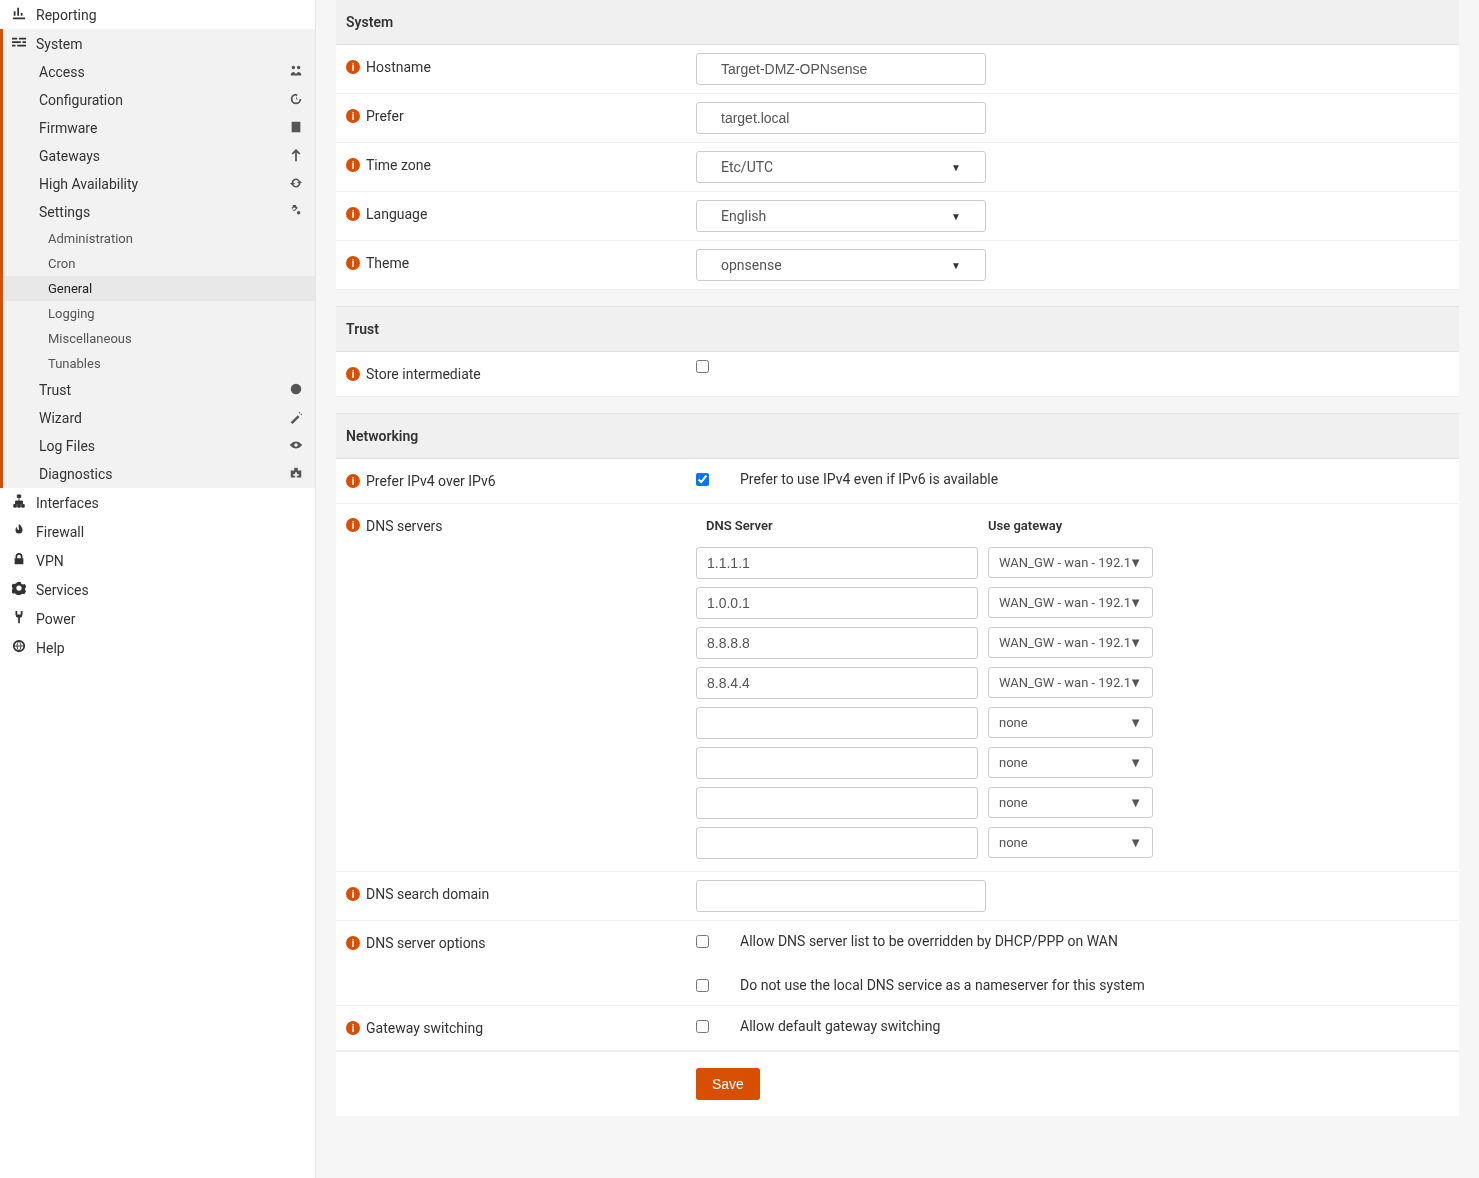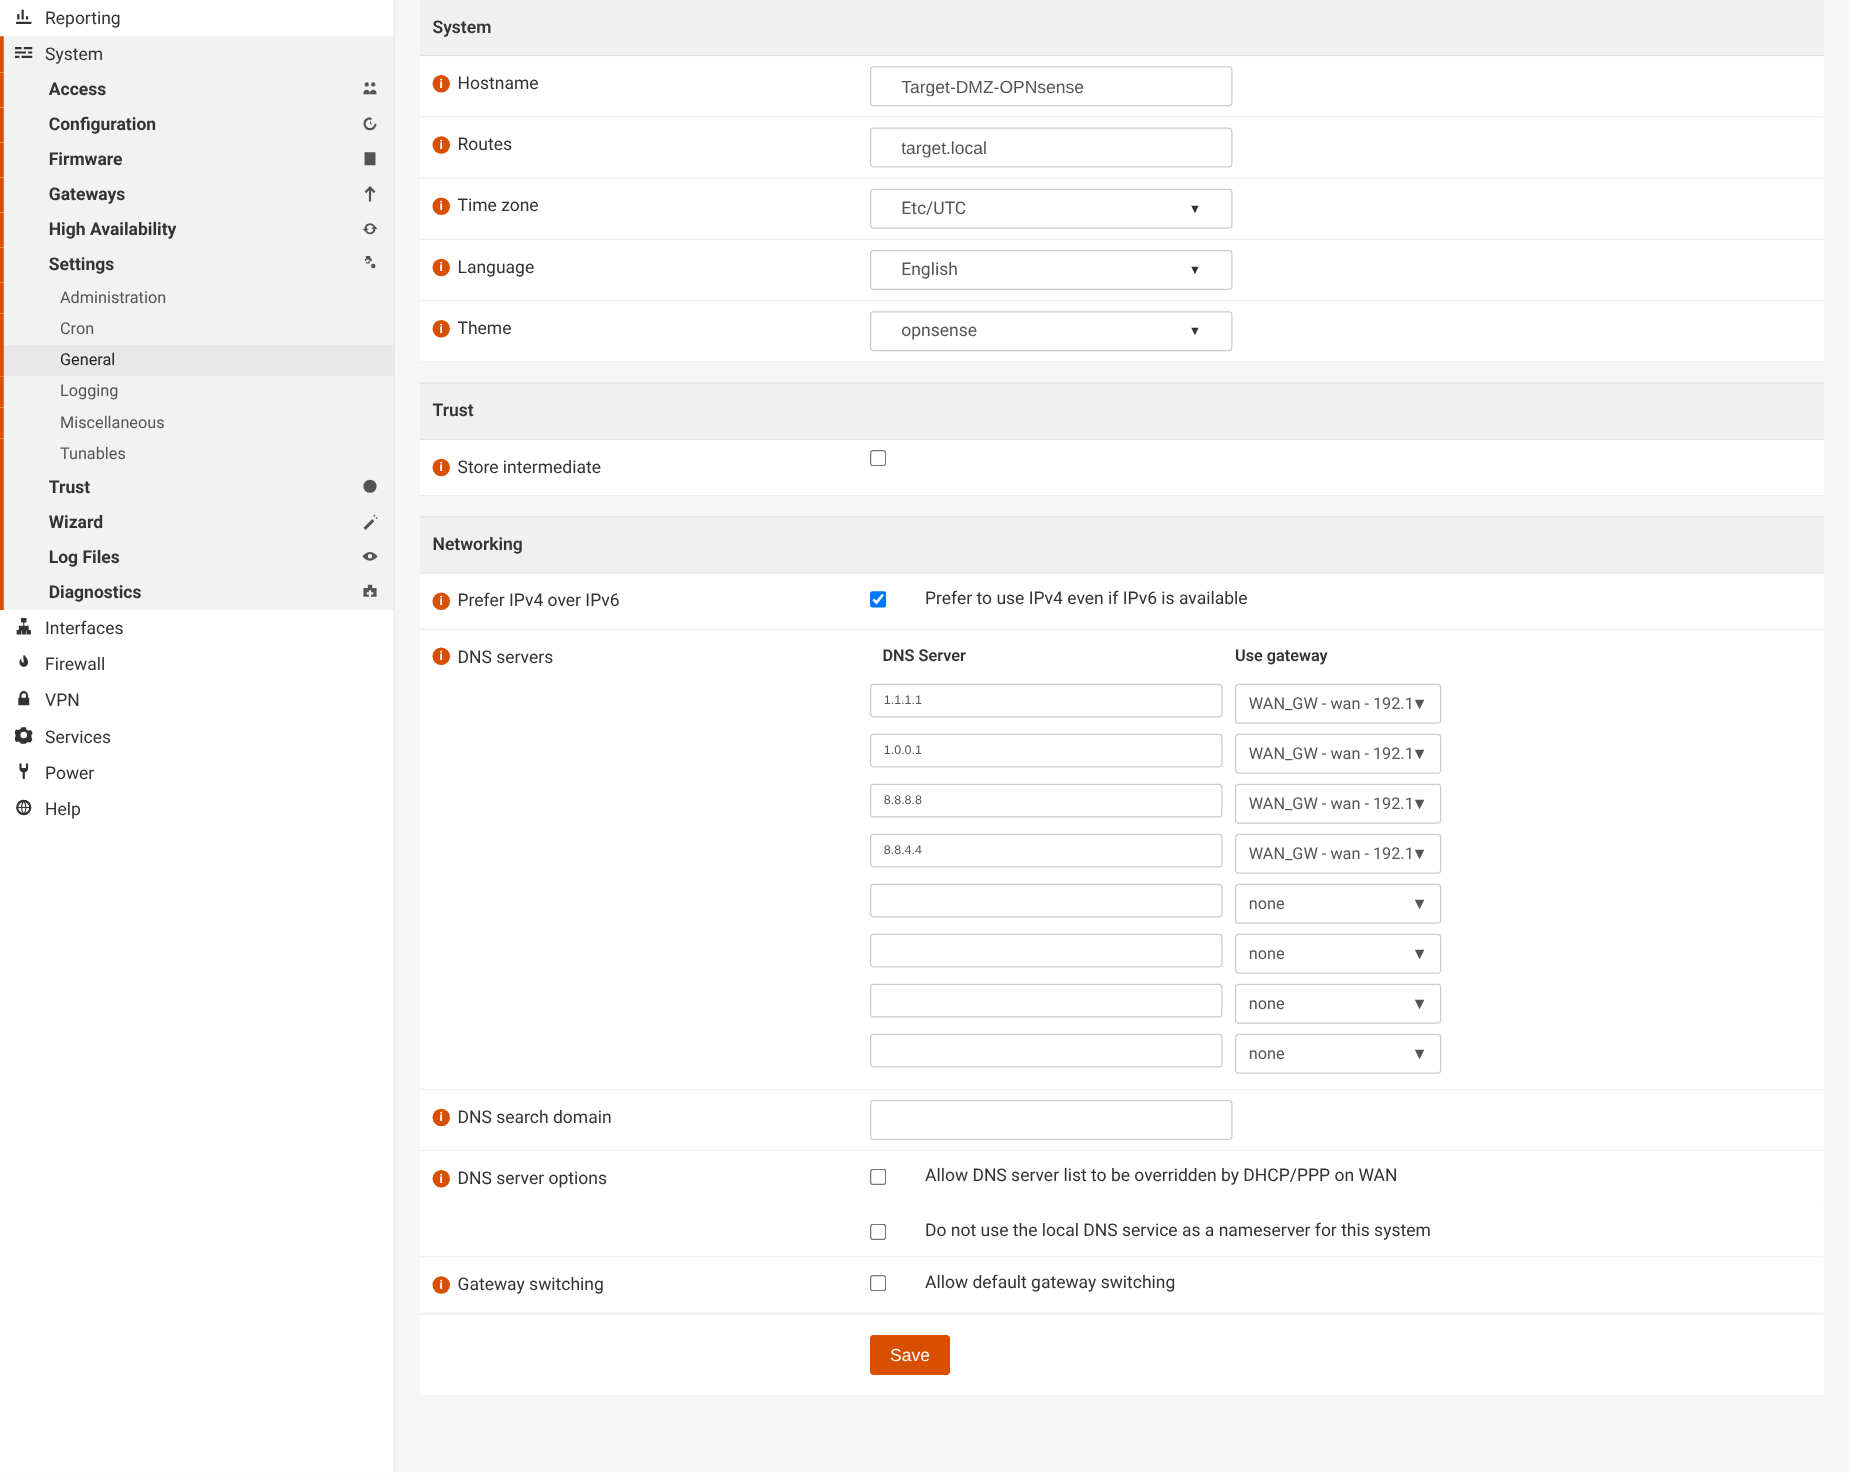--- a/index.html
+++ b/index.html
@@ -19,21 +19,21 @@
 .nav-item {
   display: flex;
   align-items: center;
   padding: 6px 10px;
   cursor: pointer;
   color: #333;
   position: relative;
 }
 .nav-item.top-level { padding-left: 8px; border-left: 2px solid transparent; }
 .nav-item.expanded { background: #f2f2f2; border-left: 3px solid #d94f00; padding-left:7px; }
-.nav-item.sub { padding-left: 36px; background: #f2f2f2; border-left: 3px solid #d94f00; justify-content:space-between;font-weight:bold; }
+.nav-item.sub { padding-left: 36px; background: #f2f2f2; border-left: 3px solid #d94f00; justify-content:space-between; }
 .nav-item.sub2 { padding-left: 45px; background: #f2f2f2; border-left: 3px solid #d94f00; font-size:13px; color:#555; padding-top:5px; padding-bottom:5px;}
 .nav-item.sub2.active { background: #e8e8e8; color: #222;}
 .nav-item .icon { width: 18px; text-align: center; margin-right: 8px; font-size: 12px; color:#333;}
 .nav-item .right-icon { position:absolute; right:12px; font-size:12px; color:#555;}
 .main {
   flex: 1;
   background: #f6f6f6;
   padding: 0 20px 30px 20px;
   min-height:100vh;
 }
@@ -97,21 +97,21 @@
 .dns-table { display: table; }
 .dns-header-row { display:table-row;margin-top:25px; }
 .dns-header-cell { display:table-cell; font-weight:600; padding: 6px 10px 10px 0; color:#333; font-size:13px;}
 .dns-row { display:table-row; }
 .dns-cell { display:table-cell; padding: 4px 10px 4px 0; vertical-align:top;}
 .dns-input {
   width: 282px;
   padding: 7px 10px;
   border: 1px solid #ccc;
   border-radius: 3px;
-  font-size:10px;
+  font-size:14px;
   color:#555;
 }
 .dns-gw {
   width: 165px;
   padding: 7px 10px;
   border: 1px solid #ccc;
   border-radius: 3px;
   background:#fff;
   display:inline-flex;
   justify-content:space-between;
@@ -296,21 +296,21 @@
       <span>Hostname</span>
     </div>
     <div class="form-control-cell">
       <input type="text" class="form-control" value="Target-DMZ-OPNsense" style="">
     </div>
   </div>
 
   <div class="form-row">
     <div class="form-label">
       <span class="info-icon">i</span>
-      <span>Routes</span>
+      <span>Prefer</span>
     </div>
     <div class="form-control-cell">
       <input type="text" class="form-control" value="target.local" style="">
     </div>
   </div>
 
   <div class="form-row">
     <div class="form-label">
       <span class="info-icon">i</span>
       <span>Time zone</span>

